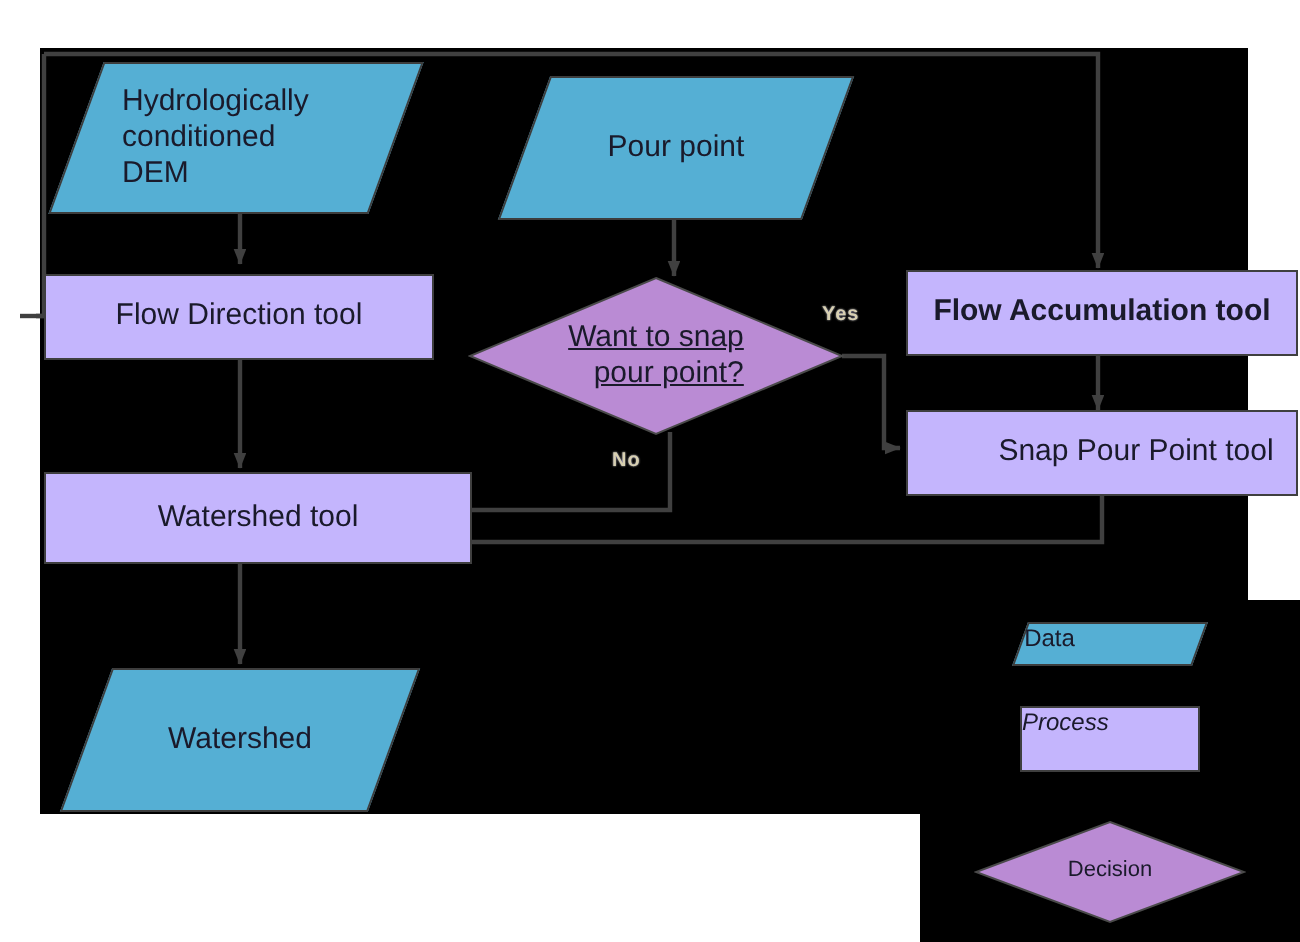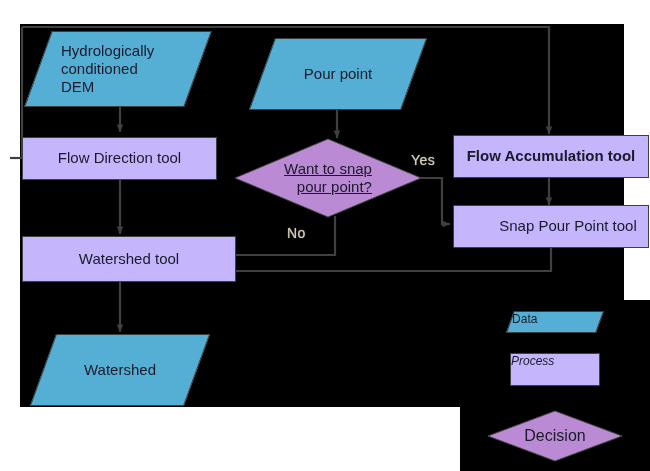--- a/index.html
+++ b/index.html
@@ -43,22 +43,22 @@
   
   .diamond-wrap{position:absolute;}
   .diamond-wrap svg{position:absolute;left:0;top:0;}
   .diamond-wrap .lbl{position:absolute;left:0;top:0;width:100%;height:100%;
     display:flex;align-items:center;justify-content:center;
     color:#1a1a2b;white-space:pre-line;line-height:1.2;}
   
   #wires{position:absolute;left:0;top:0;width:650px;height:471px;pointer-events:none;}
   .edge-label{
     position:absolute;
-    font-size:14px;
-    font-weight:normal;
+    font-size:10px;
+    font-weight:bold;
     color:#d8d0b0;
     letter-spacing:0.5px;
     text-shadow:0 0 1px #3a3ad0, 0 0 1px #c8c800;
   }
   
   .legend-item{position:absolute;}
   .legend-item .lbl{font-size:12px;color:#1a1a2b;}
 </style>
 </head>
 <body>
@@ -132,30 +132,30 @@
 
   <div class="diamond-wrap" style="left:234px;top:138px;width:188px;height:80px;">
     <svg width="188" height="80" viewBox="0 0 188 80">
       <polygon points="94,1 187,40 94,79 1,40" fill="#ba8bd4" stroke="#4a4a4a" stroke-width="1"></polygon>
     </svg>
     <div class="lbl" style="font-size:15px;text-align:right;text-decoration:underline;">Want to snap
 pour point?</div>
   </div>
 
   <div class="edge-label" style="left:411px;top:152px;">Yes</div>
-  <div class="edge-label" style="left:287px;top:225px;">No</div>
+  <div class="edge-label" style="left:306px;top:225px;">No</div>
 
   <div class="legend-item data-shape para" style="left:510px;top:311px;width:88px;height:20px;">
     <div class="lbl" style="font-size:12px;">Data</div>
   </div>
 
   <div class="legend-item proc-shape" style="left:510px;top:353px;width:88px;height:31px;font-style:italic;">
     <div class="lbl" style="font-size:12px;">Process</div>
   </div>
 
   <div class="diamond-wrap" style="left:487px;top:410px;width:136px;height:52px;">
     <svg width="136" height="52" viewBox="0 0 136 52">
       <polygon points="68,1 135,26 68,51 1,26" fill="#ba8bd4" stroke="#4a4a4a" stroke-width="1"></polygon>
     </svg>
-    <div class="lbl" style="font-size:16px;">Decision</div>
+    <div class="lbl" style="font-size:11px;">Decision</div>
   </div>
 
 </div>
 
 </body></html>

